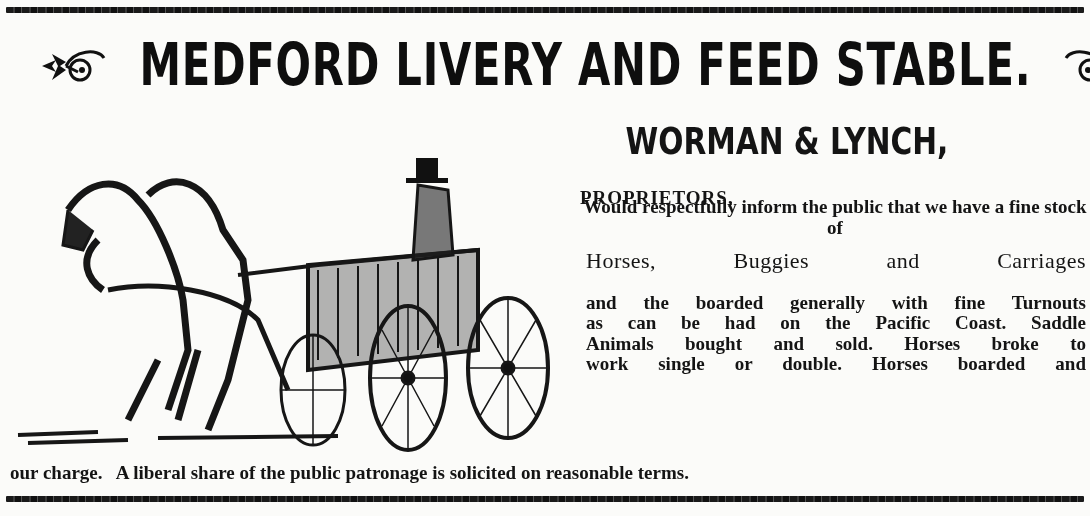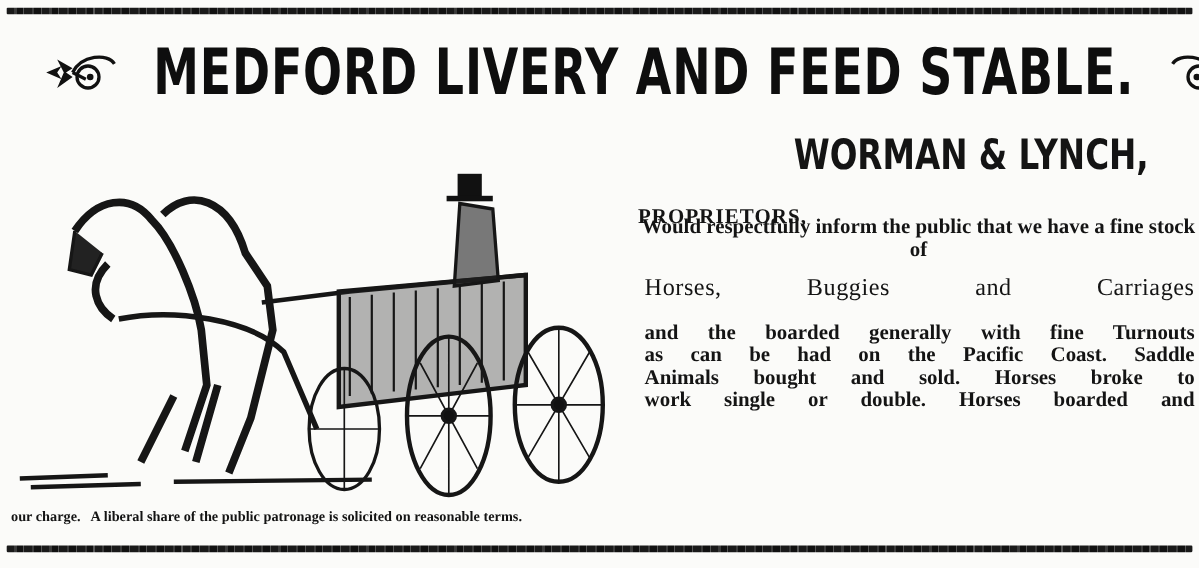--- a/index.html
+++ b/index.html
@@ -30,21 +30,21 @@
       letter-spacing: 1px;
       transform: scaleX(0.72);
       transform-origin: center;
       white-space: nowrap;
       color: #0e0e0e;
       line-height: 1;
       margin: 0 -150px;
     }
     .ornament { width: 72px; height: 50px; flex: none; }
     .firm {
-      position: absolute; top: 122px; left: 580px; width: 510px; text-align: right;
+      position: absolute; top: 122px; left: 580px; width: 510px; text-align: left;
       font-family: "DejaVu Sans", sans-serif; font-weight: bold;
       font-size: 38px; line-height: 1;
     }
     .firm span { display: inline-block; transform: scaleX(0.78); }
     .proprietors {
       position: absolute; top: 187px; left: 580px; width: 510px; text-align: left;
       font-size: 19px; letter-spacing: 1px; font-weight: bold;
     }
     .intro {
       position: absolute; top: 196px; left: 580px; width: 510px; text-align: center;
@@ -56,21 +56,21 @@
       display: flex; justify-content: space-between;
     }
     .body-text {
       position: absolute; top: 293px; left: 586px; width: 500px;
       font-size: 19px; line-height: 20.3px; font-weight: bold;
       text-align: justify;
     }
     .body-text .line { display: block; text-align: justify; text-align-last: justify; white-space: nowrap; }
     .closing {
       position: absolute; top: 462px; left: 10px; width: 940px;
-      font-size: 13px; font-weight: bold; white-space: nowrap;
+      font-size: 19px; font-weight: bold; white-space: nowrap;
     }
     .illustration {
       position: absolute; top: 150px; left: 8px; width: 570px; height: 315px;
     }
   </style>
 </head>
 <body>
 
 <div class="rule top"></div>
 

